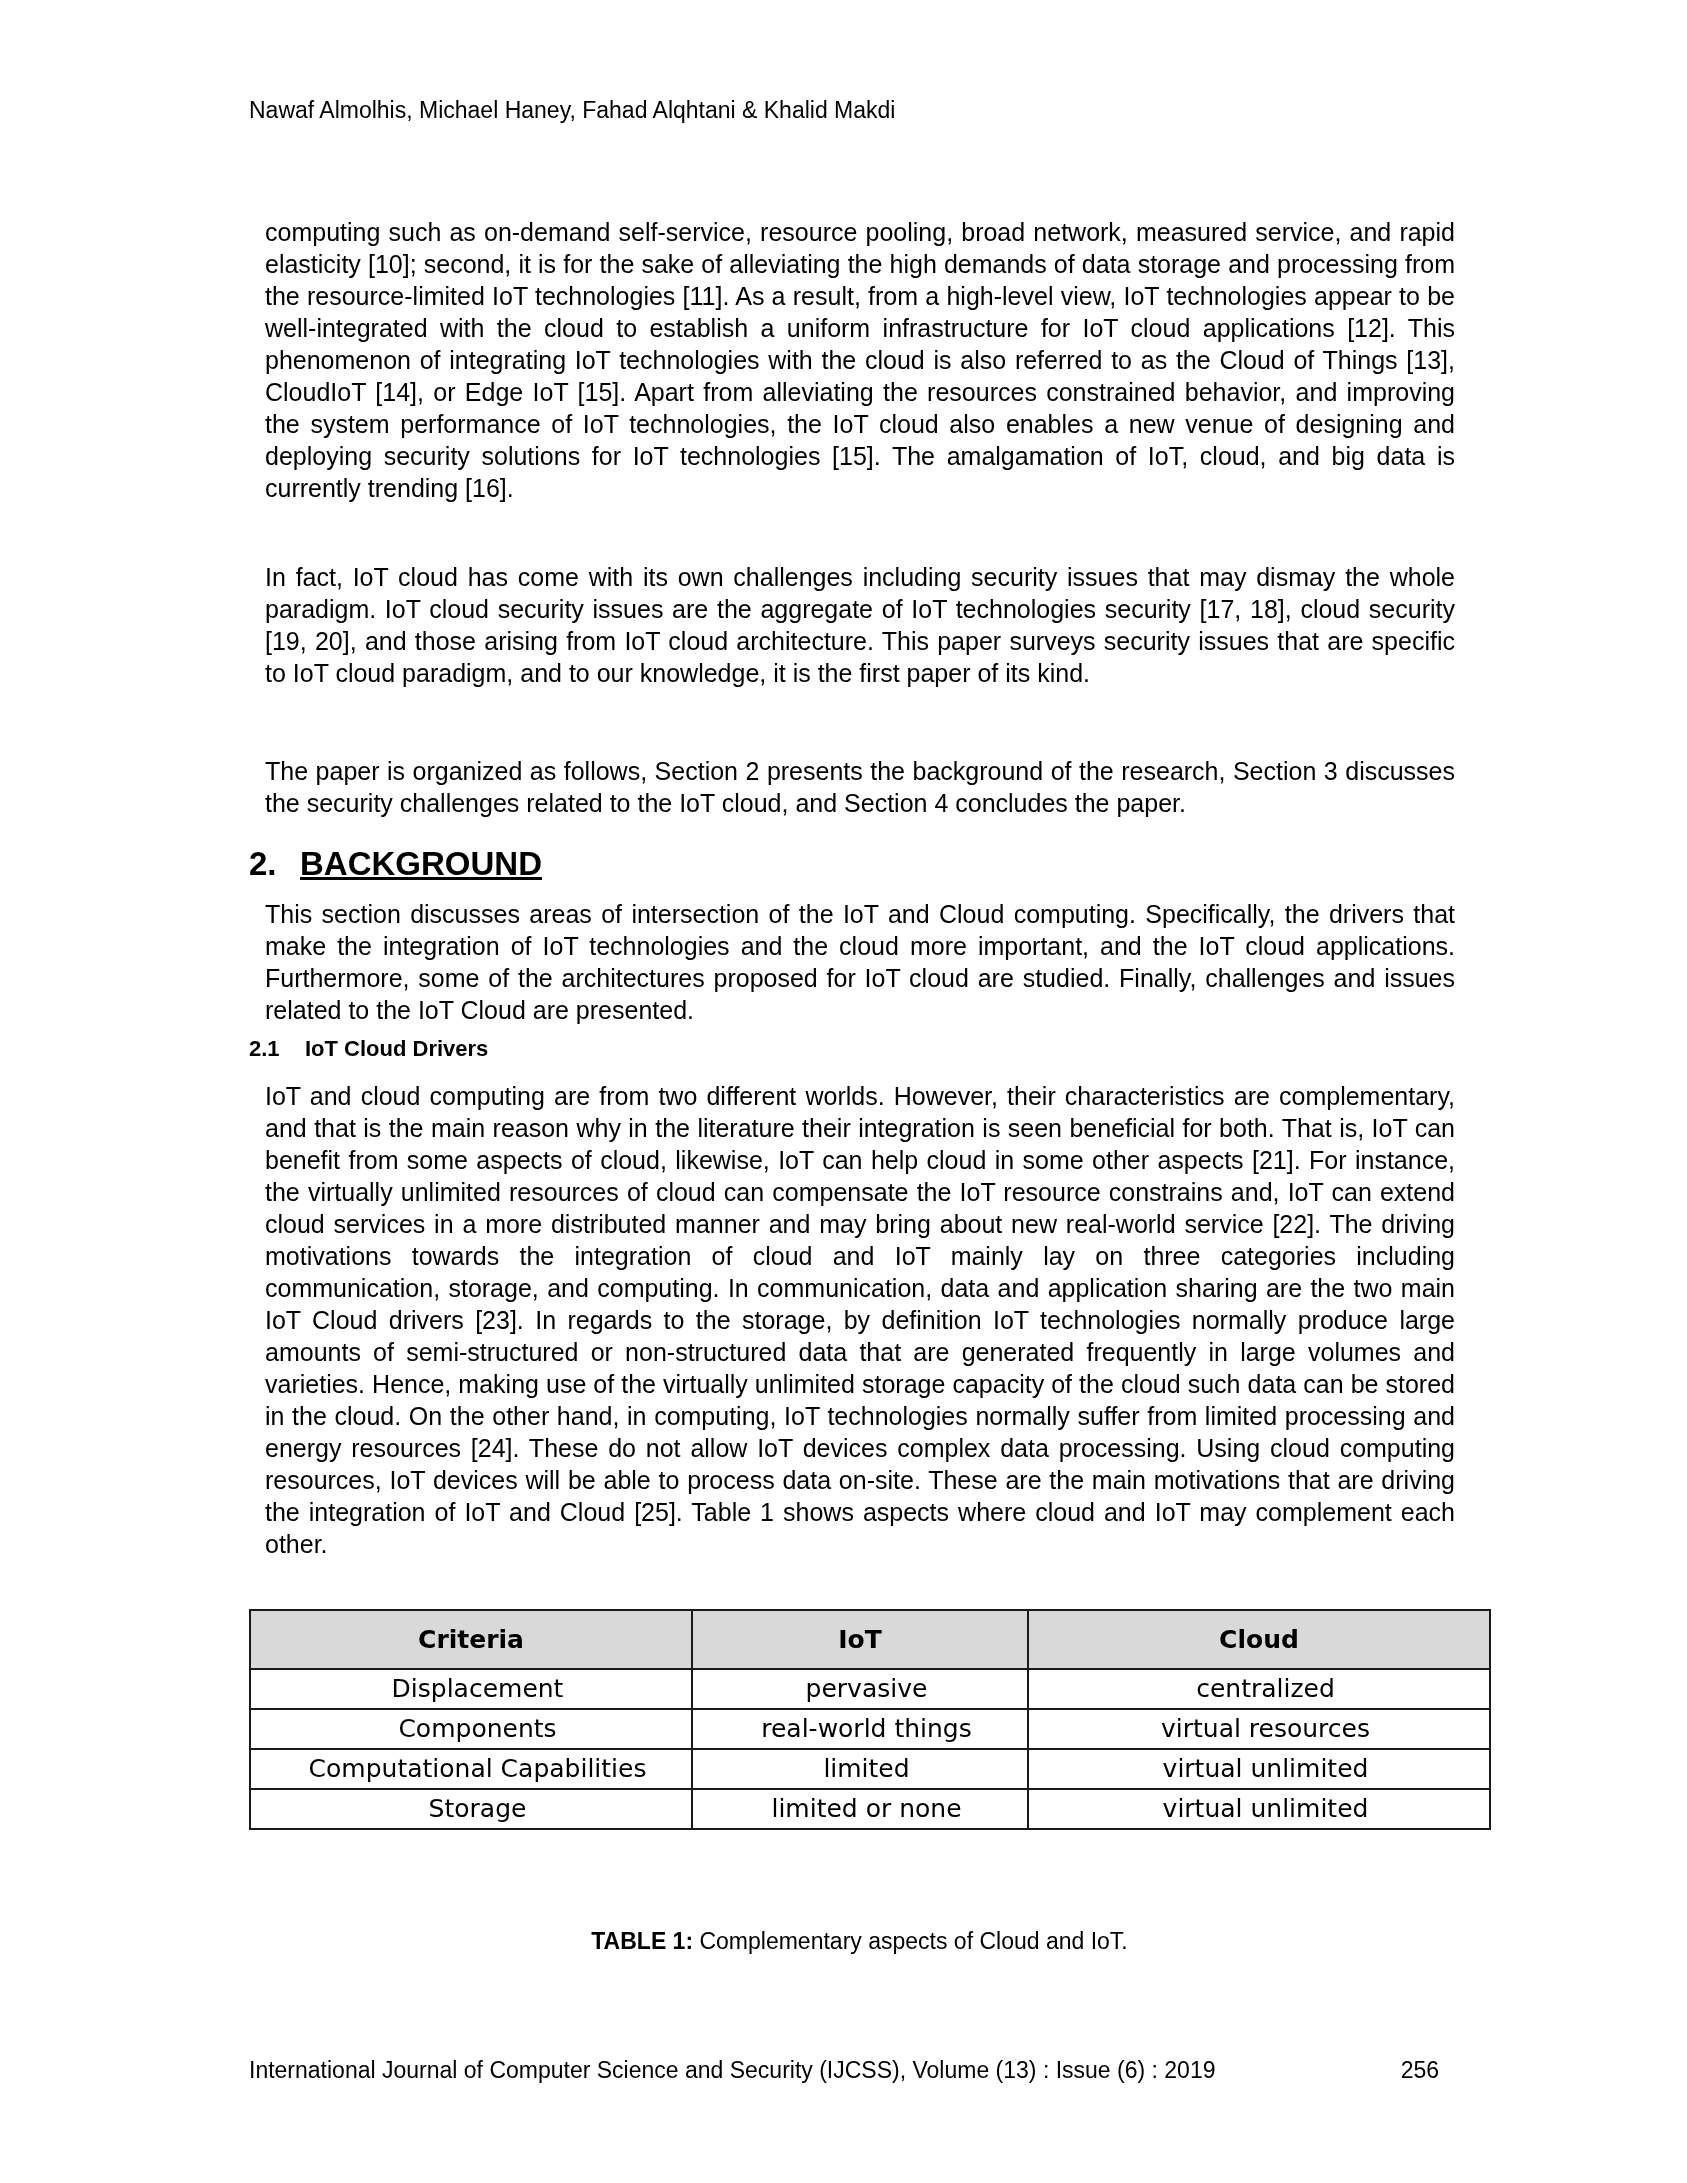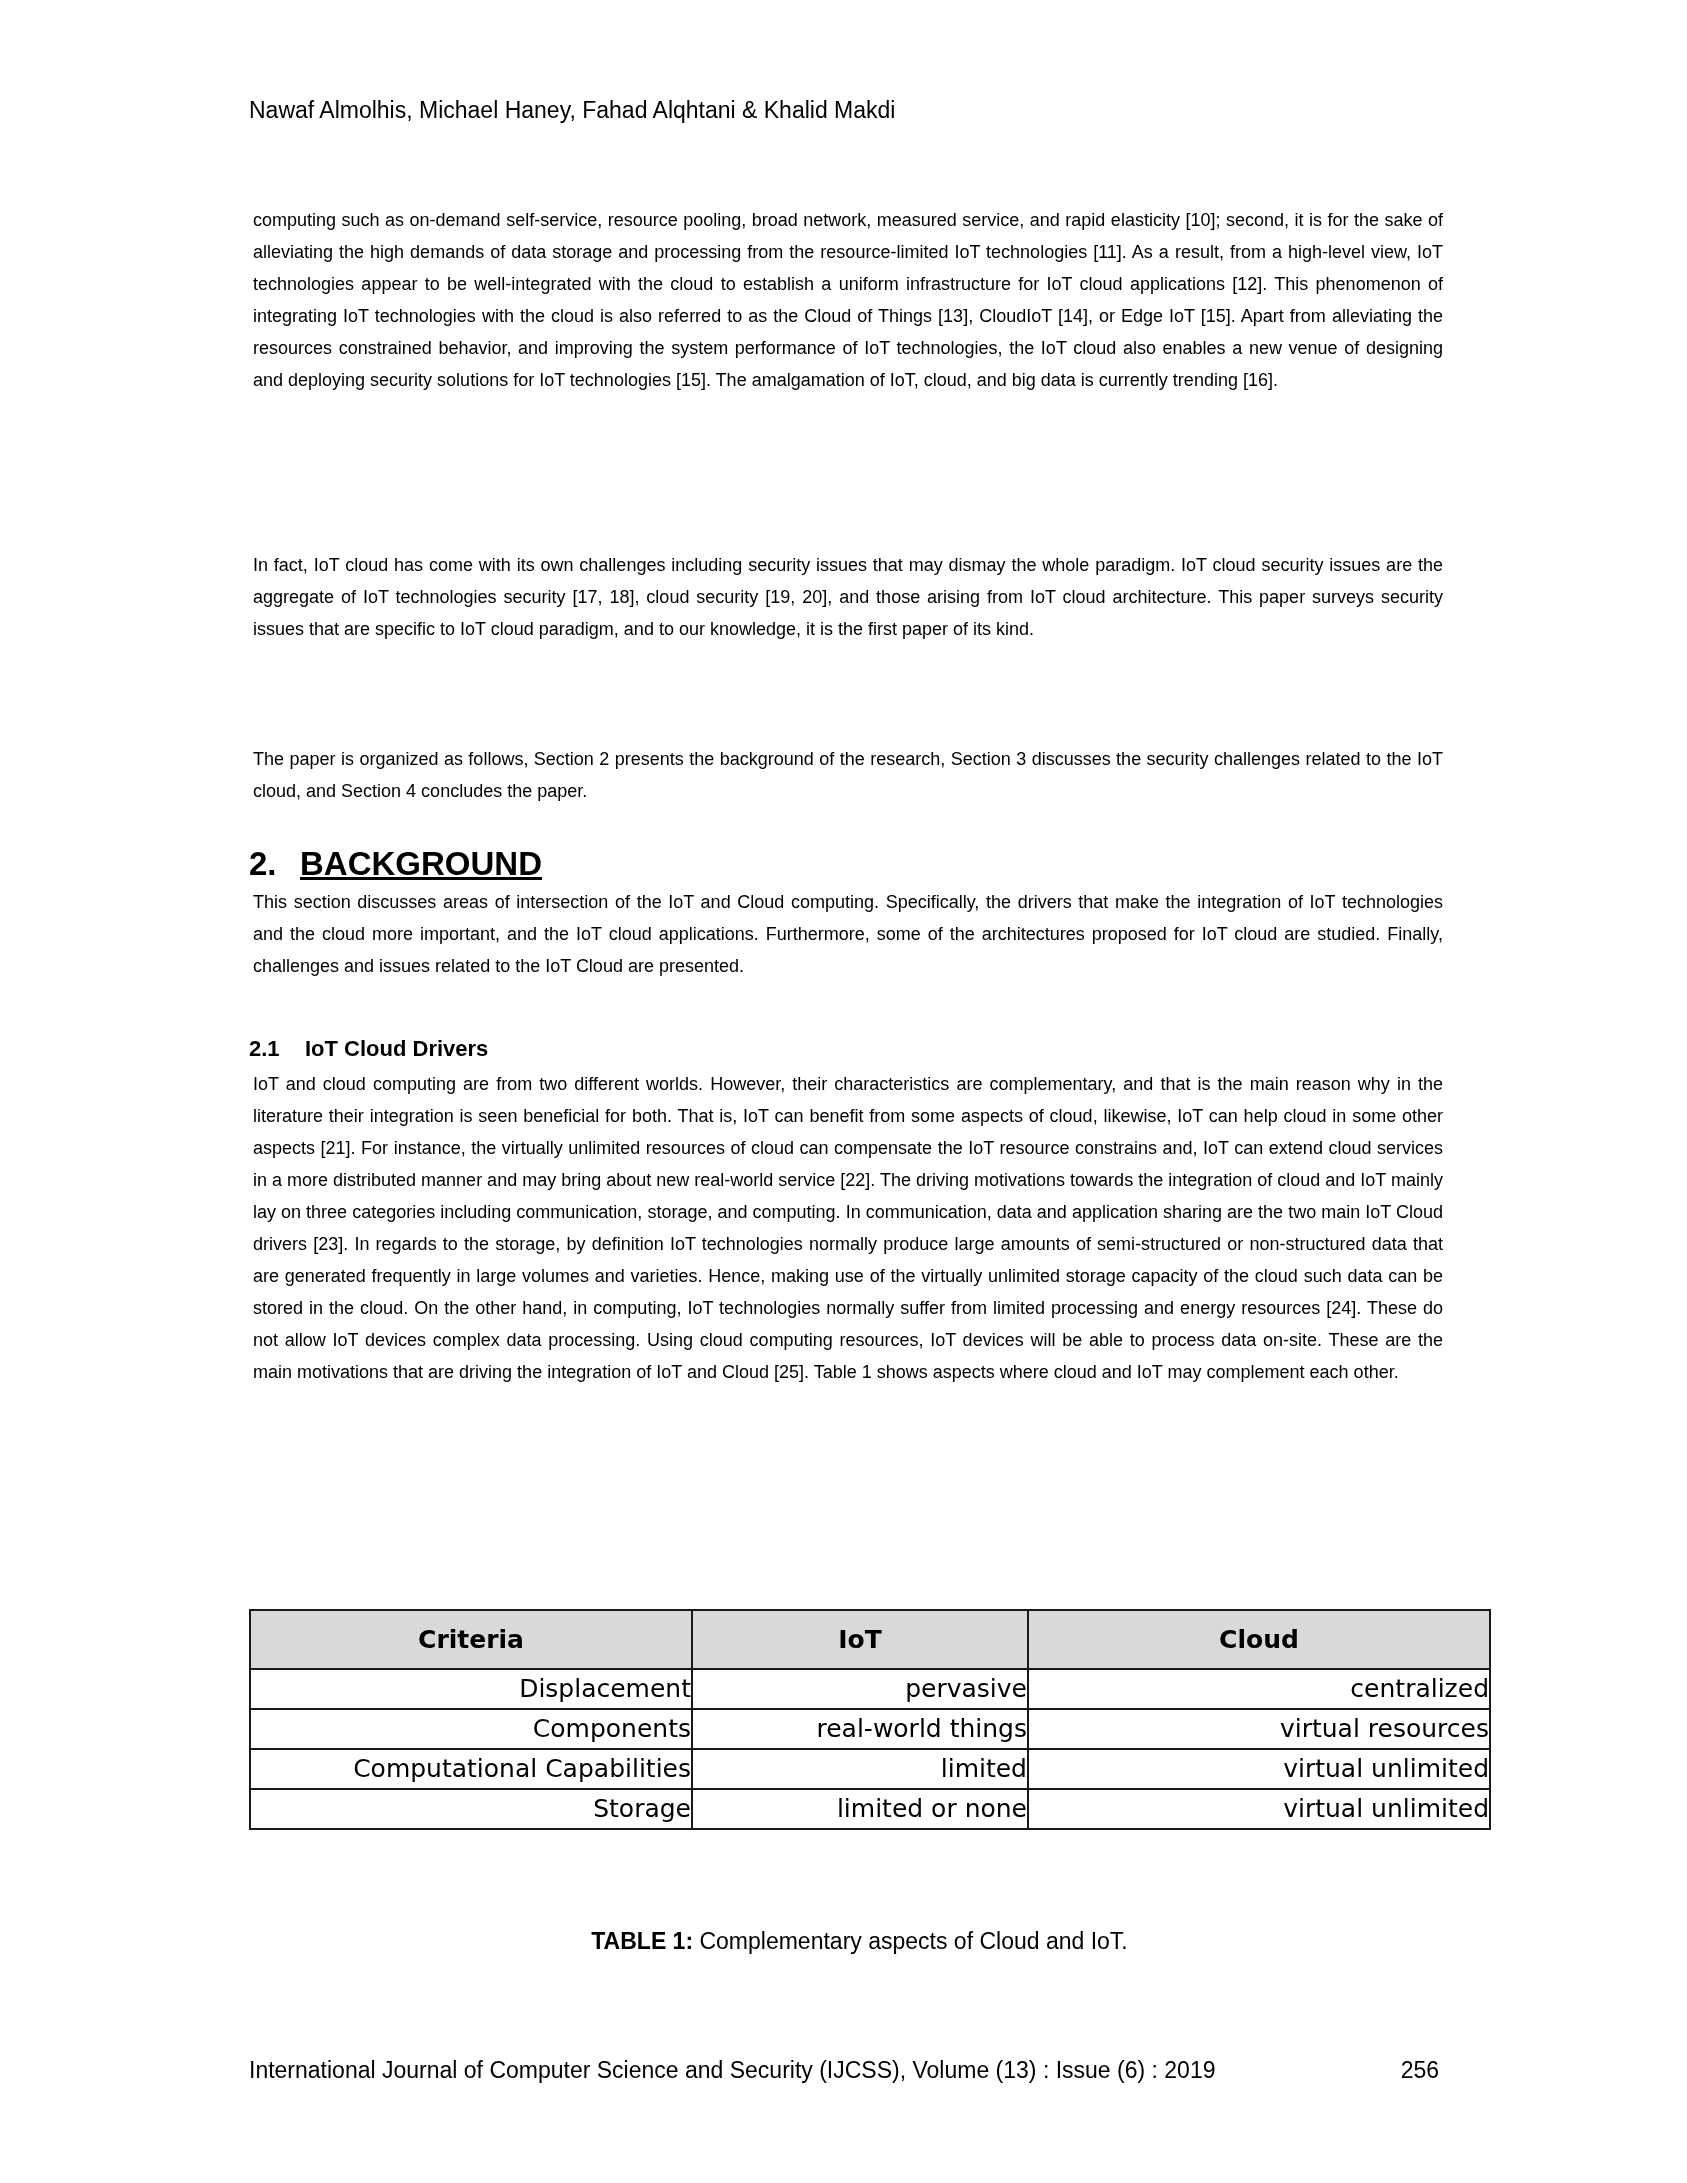--- a/index.html
+++ b/index.html
@@ -26,25 +26,25 @@
   .content {
     position: absolute;
     left: 249px;
     top: 0;
     width: 1190px;
   }
   .para {
     position: absolute;
     left: 0;
     width: 1190px;
-    font-size: 18px;
+    font-size: 25px;
     line-height: 32px;
     text-align: justify;
     text-align-last: left;
-    margin: 4px;
+    margin: 16px;
   }
   .h-section {
     position: absolute;
     left: 0;
     font-size: 33px;
     font-weight: bold;
     line-height: 38px;
     white-space: nowrap;
     margin: 0;
     text-decoration: underline;
@@ -67,21 +67,21 @@
     top: 1609px;
     width: 1241px;
     border-collapse: collapse;
     font-family: "DejaVu Sans", sans-serif;
     font-size: 25px;
     table-layout: fixed;
   }
   table.cmp th, table.cmp td {
     border: 2.1px solid #1a1a1a;
     padding: 0 0 0 13px;
-    text-align: right;
+    text-align: center;
     white-space: nowrap;
     overflow: hidden;
   }
   table.cmp th {
     background: #d9d9d9;
     font-weight: bold;
     text-align: center;
     padding: 9px;
     height: 39px;
   }

